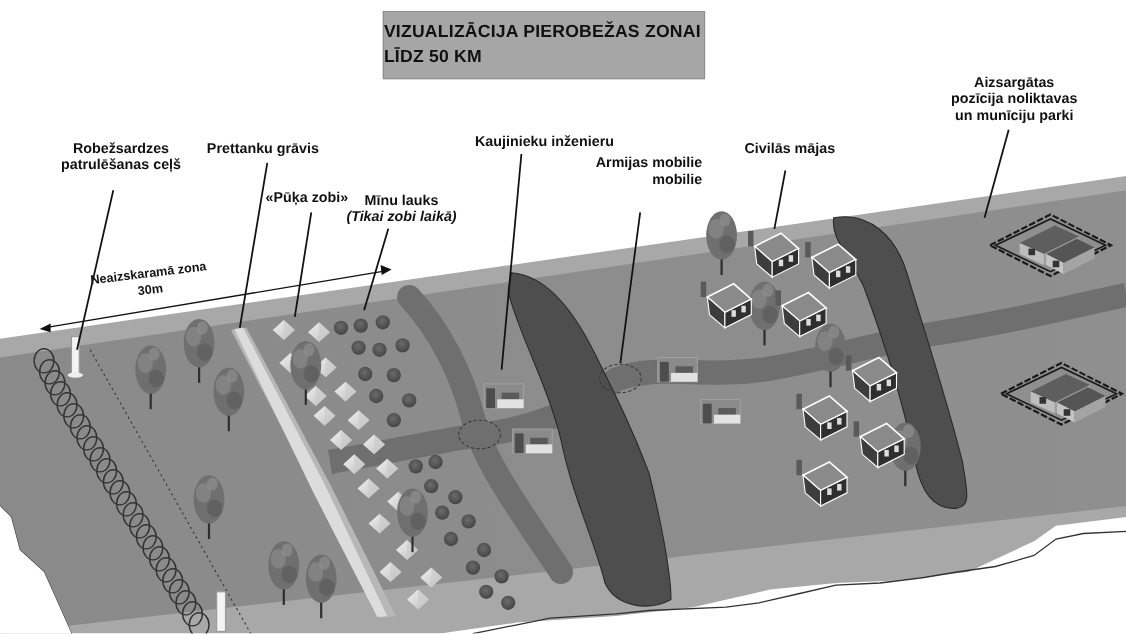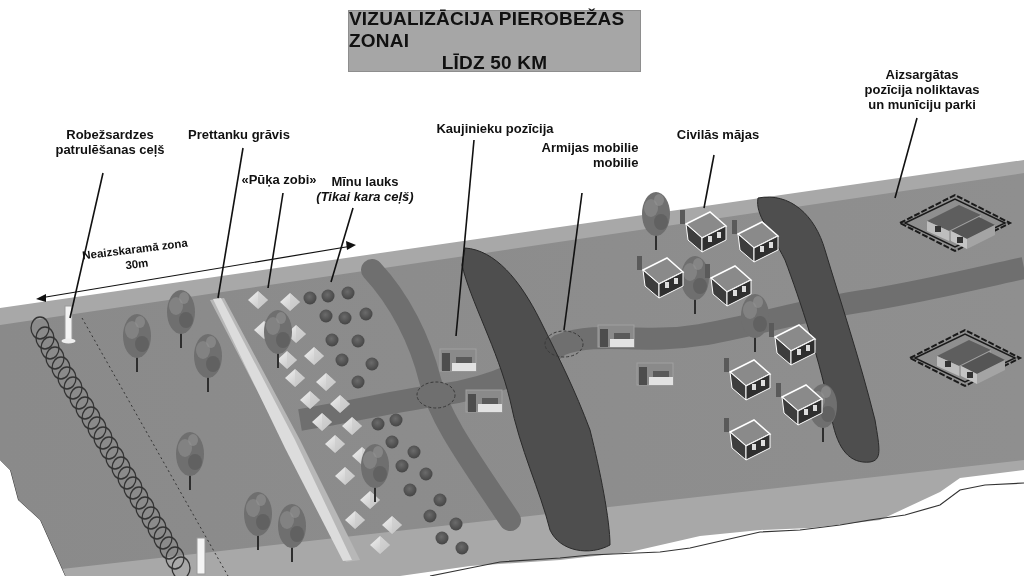--- a/index.html
+++ b/index.html
@@ -1,22 +1,22 @@
 <!DOCTYPE html>
 <html><head>
 <meta charset="utf-8">
 <style>
   html, body { margin:0; padding:0; background:#ffffff; }
   body { width:1024px; height:576px; position:relative; overflow:hidden;
          font-family:"Liberation Sans", "DejaVu Sans", sans-serif; }
   #scene { position:absolute; left:0; top:0; width:1024px; height:576px; }
   .title-box { position:absolute; left:348px; top:10px; width:293px; height:62px;
                background:#a6a6a6; border:1px solid #8e8e8e; box-sizing:border-box;
-               display:flex; flex-direction:column; align-items:center; justify-content:center;
-               color:#111; font-weight:bold; font-size:19px; line-height:22px; letter-spacing:0.2px; }
+               display:flex; flex-direction:column; align-items:flex-start; justify-content:center;
+               color:#111; font-weight:bold; font-size:16px; line-height:22px; letter-spacing:0.2px; }
   .label { position:absolute; color:#111; font-weight:bold; font-size:13px; line-height:15px;
            text-align:center; white-space:nowrap; transform:translateX(-50%); }
   .label .it { font-style:italic; }
   .zone-label { position:absolute; color:#111; font-weight:bold; font-size:11.5px; line-height:15px;
                 text-align:center; white-space:nowrap; transform:translateX(-50%) rotate(-7deg); }
 </style>
 </head>
 <body>
 
 <svg id="scene" viewBox="0 0 1024 576" xmlns="http://www.w3.org/2000/svg">
@@ -246,25 +246,25 @@
 <div class="label" style="left:239px; top:127px;">
   <div>Prettanku grāvis</div>
 </div>
 
 <div class="label" style="left:279px; top:172px;">
   <div>«Pūķa zobi»</div>
 </div>
 
 <div class="label" style="left:365px; top:174px;">
   <div>Mīnu lauks</div>
-  <div class="it">(Tikai kara ceļš)</div>
+  <div class="it">(Tikai zobi laikā)</div>
 </div>
 
 <div class="label" style="left:495px; top:121px;">
-  <div>Kaujinieku pozīcija</div>
+  <div>Kaujinieku inženieru</div>
 </div>
 
 <div class="label" style="left:590px; top:140px;text-align:right;">
   <div>Armijas mobilie</div>
   <div>mobilie</div>
 </div>
 
 <div class="label" style="left:718px; top:127px;">
   <div>Civilās mājas</div>
 </div>

